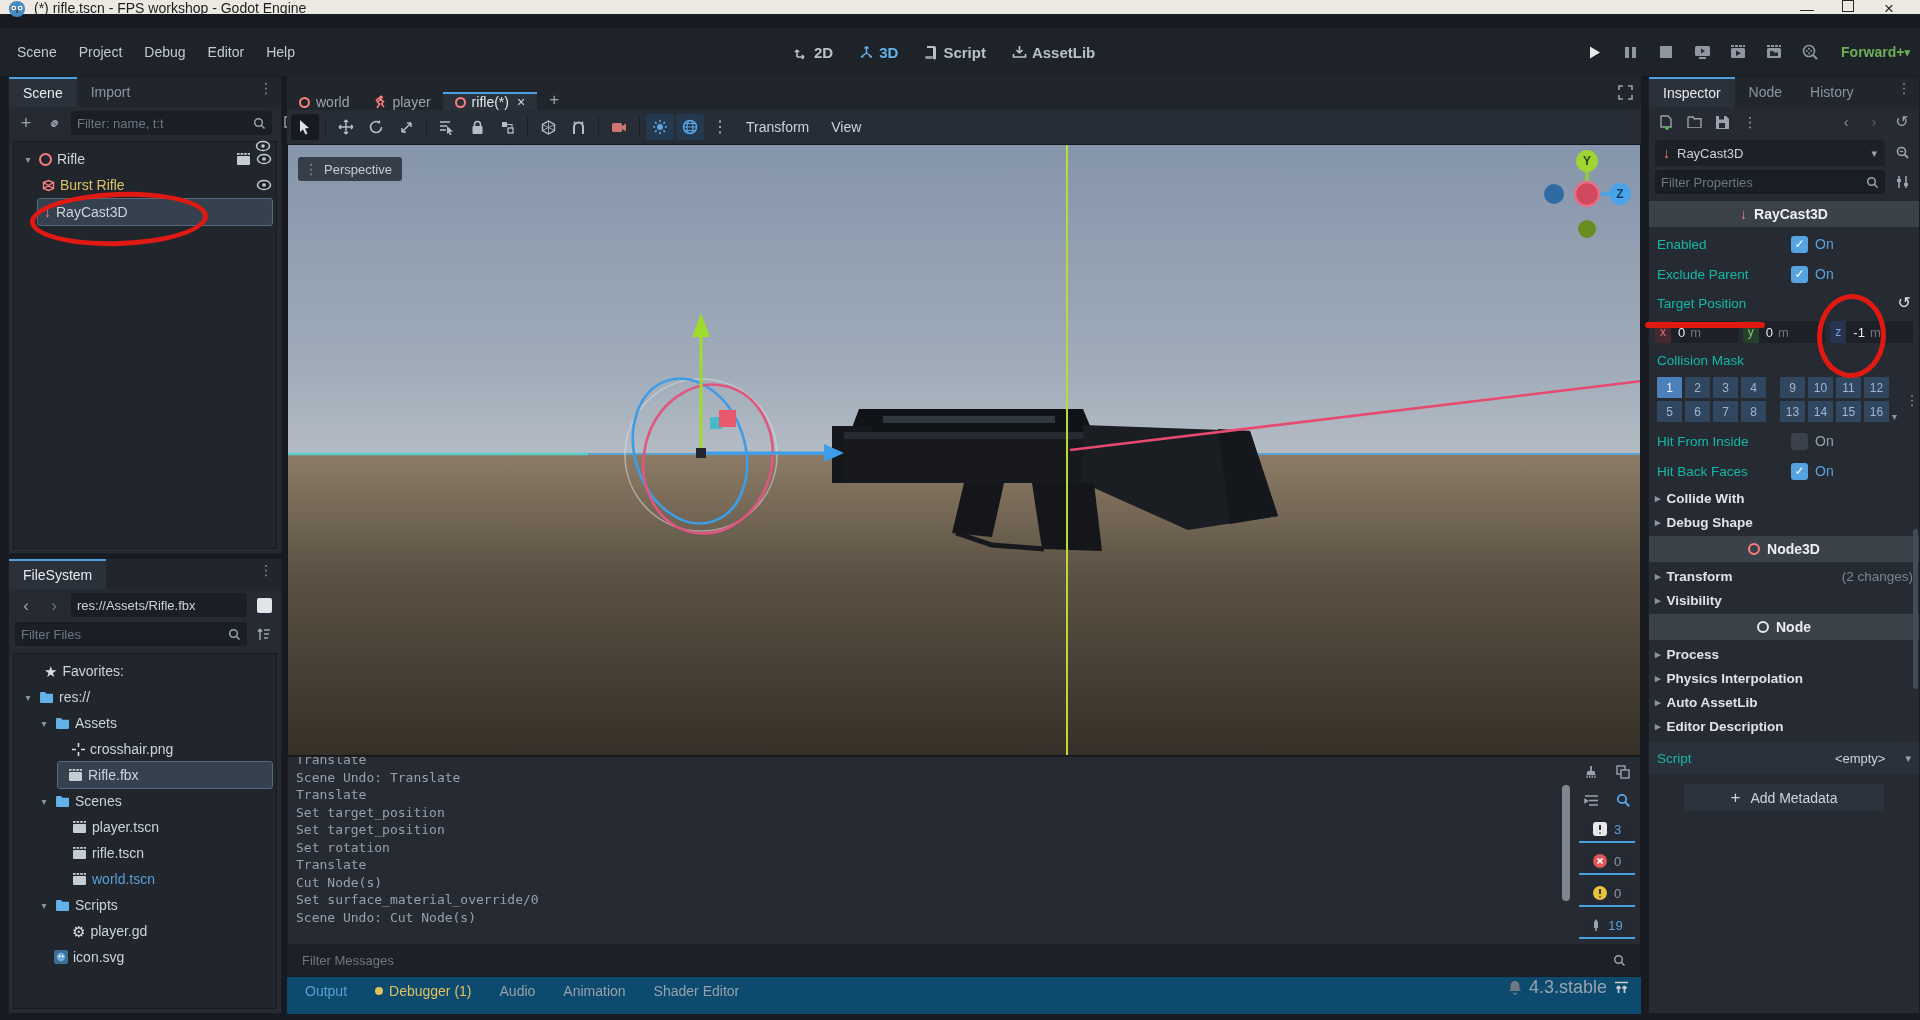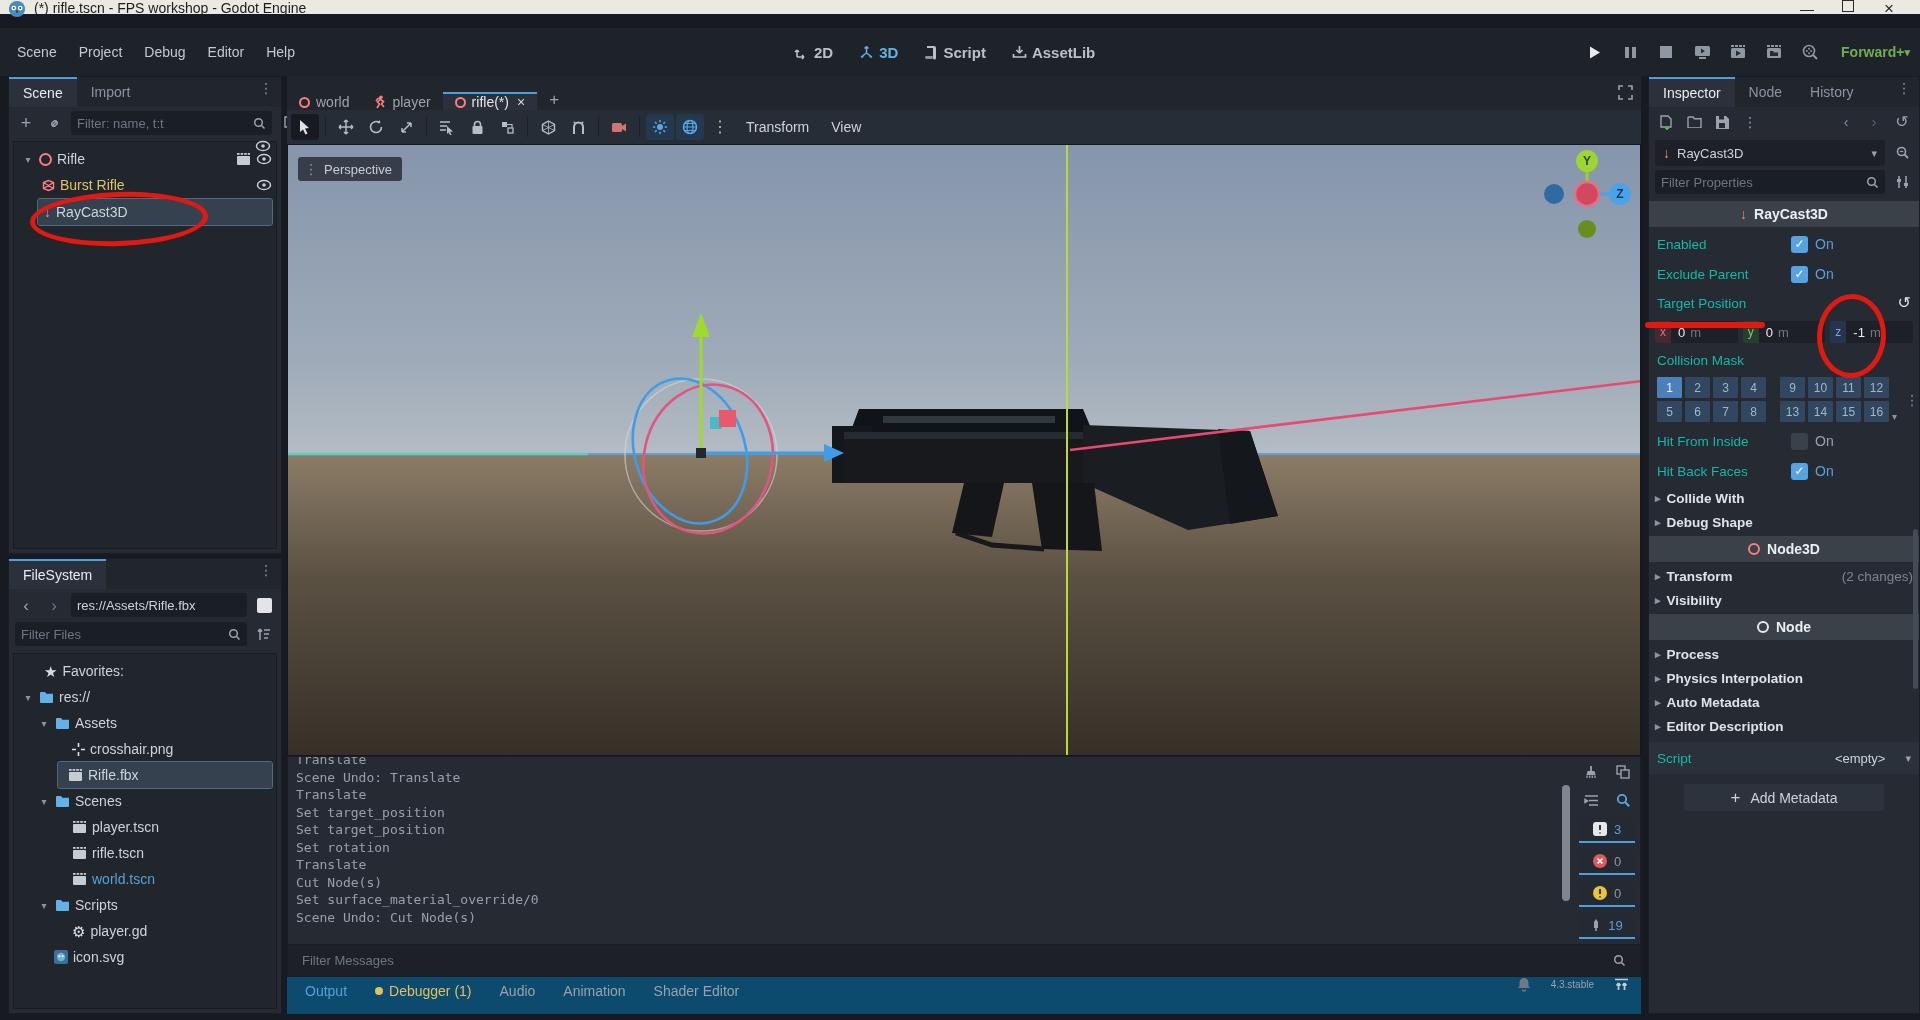--- a/index.html
+++ b/index.html
@@ -79,21 +79,21 @@
   .obtn { width:24px; height:22px; display:flex; align-items:center; justify-content:center; color:#9aa2ad; }
   .badge { width:56px; height:26px; background:#242932; display:flex; align-items:center; justify-content:center;
            gap:7px; border-bottom:2px solid #4c9fe0; color:#5a9fd6; font-size:13px; }
   .oscroll { position:absolute; right:70px; top:28px; width:8px; height:116px; background:#8f96a0; border-radius:4px; opacity:.85; }
   .filterrow { height:32px; background:#1d2127; border:1px solid #1a1e24; border-top:none; display:flex; align-items:center; padding:0 8px; }
   .btabs { height:37px; background:#0c4a6e; display:flex; align-items:flex-start; padding:0 6px; gap:4px; }
   .btab { padding:6px 12px; color:#98a1ac; font-size:14px; display:flex; align-items:center; gap:6px; }
   .btab.actout { color:#5a9fd6; }
   .btab.dbg { color:#e0c060; }
   .dot-y { width:8px; height:8px; border-radius:50%; background:#e0c060; }
-  .statusr { margin-left:auto; display:flex; align-items:center; gap:20px; color:#9aa2ad; font-size:10px; padding-right:6px; }
+  .statusr { margin-left:auto; display:flex; align-items:center; gap:7px; color:#9aa2ad; font-size:18px; padding-right:6px; }
 
   
   .inspector { position:absolute; left:1648px; top:76px; width:272px; height:938px; }
   .irow { display:flex; align-items:center; height:30px; gap:6px; padding:0 8px; }
   .ilabel { color:#14b8a6; font-size:13.5px; }
   .ival { display:flex; align-items:center; gap:7px; }
   .chk { width:17px; height:17px; border-radius:3px; background:#55a3e0; color:#fff; font-size:12px;
          display:flex; align-items:center; justify-content:center; }
   .chk.off { background:#3a414b; color:transparent; }
   .onlbl { color:#5a9fd6; font-size:14px; }
@@ -925,21 +925,21 @@
       <div class="group">
         <span class="gc">▸</span>
         <span>Process</span>
       </div>
       <div class="group">
         <span class="gc">▸</span>
         <span>Physics Interpolation</span>
       </div>
       <div class="group">
         <span class="gc">▸</span>
-        <span>Auto Metadata</span>
+        <span>Auto AssetLib</span>
       </div>
       <div class="group">
         <span class="gc">▸</span>
         <span>Editor Description</span>
       </div>
       <div class="irow" style="height:32px; background:#2b313a; margin-top:4px;">
         <span class="ilabel">Script</span>
         <span class="sp" style="flex:1;"></span>
         <span style="color:#cdd3da;">&lt;empty&gt;</span>
         <span class="glyph" style="color:#9aa2ad;font-size:11px;margin-left:14px;">▾</span>

